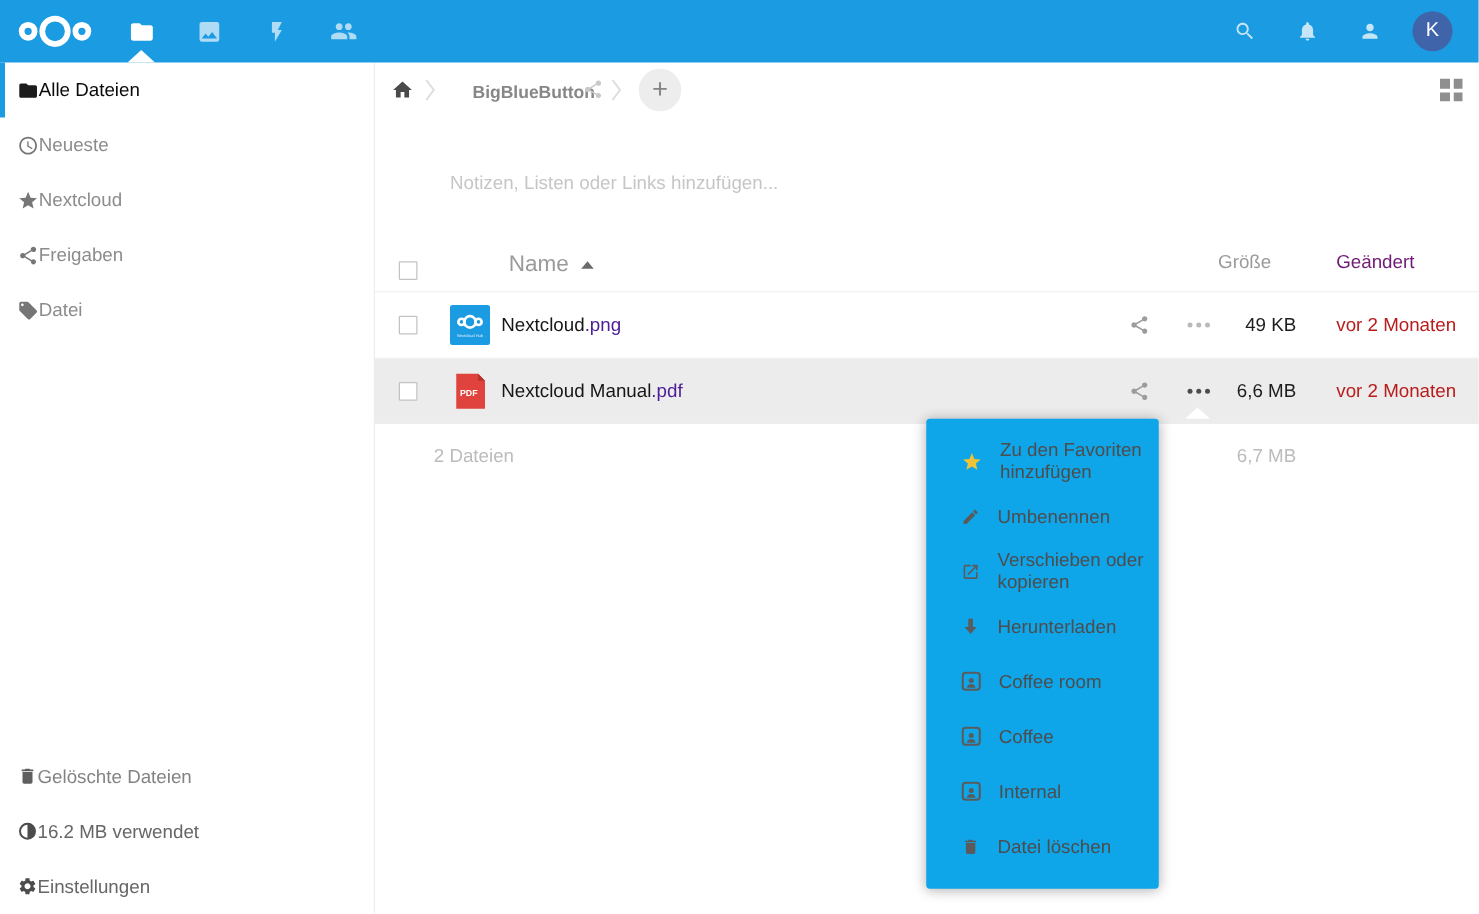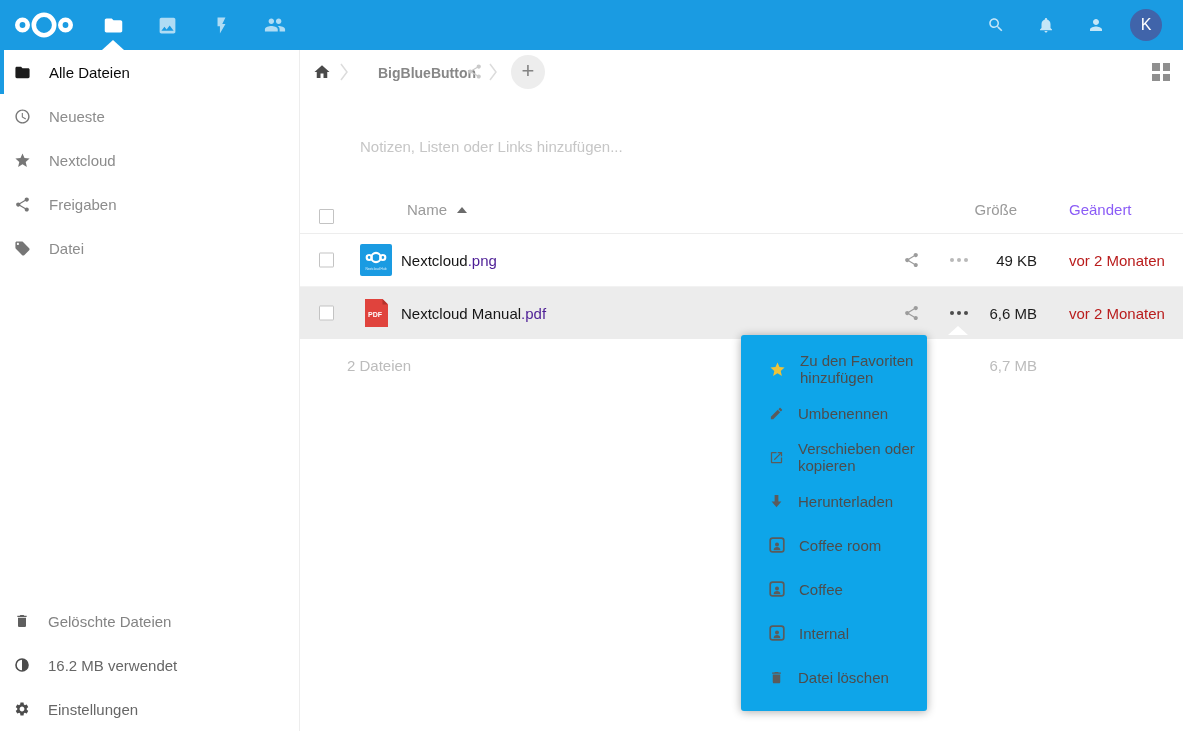--- a/index.html
+++ b/index.html
@@ -15,21 +15,21 @@
   .app-btn.active svg { opacity:1; }
   .app-pointer { position:absolute; bottom:0; left:50%; transform:translateX(-50%); width:0; height:0;
                  border-left:11px solid transparent; border-right:11px solid transparent; border-bottom:10px solid #fff; }
   .top-right-btn { position:absolute; top:0; width:44px; height:50px; display:flex; align-items:center; justify-content:center; cursor:pointer; }
   .top-right-btn svg { opacity:.75; }
   .avatar { position:absolute; top:9px; left:1130px; width:32px; height:32px; border-radius:50%;
             background:#4064aa; color:#fff; font-size:16px; display:flex; align-items:center; justify-content:center; cursor:pointer; }
 
   
   .sidebar { position:absolute; top:50px; left:0; bottom:0; width:300px; background:#fff; border-right:1px solid #ededed; z-index:5; }
-  .nav-item { position:relative; height:44px; display:flex; align-items:center; padding-left:14px; gap:18px;
+  .nav-item { position:relative; height:44px; display:flex; align-items:center; padding-left:14px; gap:0;
               color:#8c8c8c; font-size:15px; cursor:pointer; }
   .nav-item svg { flex:0 0 auto; }
   .nav-item.active { color:#0a0a0a; }
   .nav-item.active .indicator { position:absolute; left:0; top:0; bottom:0; width:4px; background:#1a9be2; }
   .sidebar-footer { position:absolute; bottom:0; left:0; right:0; }
   .sidebar-footer .nav-item { color:#666; }
   .sidebar-footer .nav-item.lighter { color:#838383; }
 
   
   .main { position:absolute; top:50px; left:300px; right:0; bottom:0; background:#fff; }
@@ -43,24 +43,24 @@
   .btn-add span { font-size:22px; line-height:22px; color:#848484; font-weight:300; margin-top:-2px; }
   .grid-toggle { position:absolute; left:852px; top:13px; width:18px; height:18px; display:grid;
                  grid-template-columns:7.5px 7.5px; grid-template-rows:7.5px 7.5px; gap:3px; cursor:pointer; }
   .grid-toggle i { background:#8f8f8f; }
 
   .notes { position:absolute; top:76px; left:60px; right:30px; height:40px; display:flex; align-items:center;
            color:#c6c6c6; font-size:15px; cursor:text; }
 
   
   .list-header { position:absolute; top:135px; left:0; right:0; height:49px; border-bottom:1px solid #ededed; }
-  .hdr-name { position:absolute; left:107px; top:16px; font-size:15px; color:#9a9a9a; cursor:pointer; display:flex; align-items:center; gap:10px; }
+  .hdr-name { position:absolute; left:107px; top:16px; font-size:18px; color:#9a9a9a; cursor:pointer; display:flex; align-items:center; gap:10px; }
   .sort-asc { width:0; height:0; border-left:5px solid transparent; border-right:5px solid transparent; border-bottom:6px solid #6b6b6b; }
   .hdr-size { position:absolute; right:166px; top:16px; font-size:15px; color:#9a9a9a; cursor:pointer; }
-  .hdr-mod  { position:absolute; left:769px; top:16px; font-size:15px; color:#8b5cf6; cursor:pointer; }
+  .hdr-mod  { position:absolute; left:769px; top:16px; font-size:15px; color:#701a75; cursor:pointer; }
 
   .file-row { position:absolute; left:0; right:0; height:52px; border-bottom:1px solid #f2f2f2; background:#fff; }
   .file-row.selected { background:#ececec; border-bottom-color:#ececec; }
   .row-0 { top:184px; height:53px; }
   .row-1 { top:237px; }
   .cb { position:absolute; left:19px; top:50%; transform:translateY(-50%); width:15px; height:15px;
         border:1px solid #c3c3c3; border-radius:1px; background:#fff; cursor:pointer; }
   .list-header .cb { top:24px; transform:none; }
   .thumb { position:absolute; left:60px; top:50%; transform:translateY(-50%); width:32px; height:32px; cursor:pointer; }
   .fname { position:absolute; left:101px; top:50%; transform:translateY(-50%); font-size:15px; color:#161616; cursor:pointer; white-space:nowrap; }

